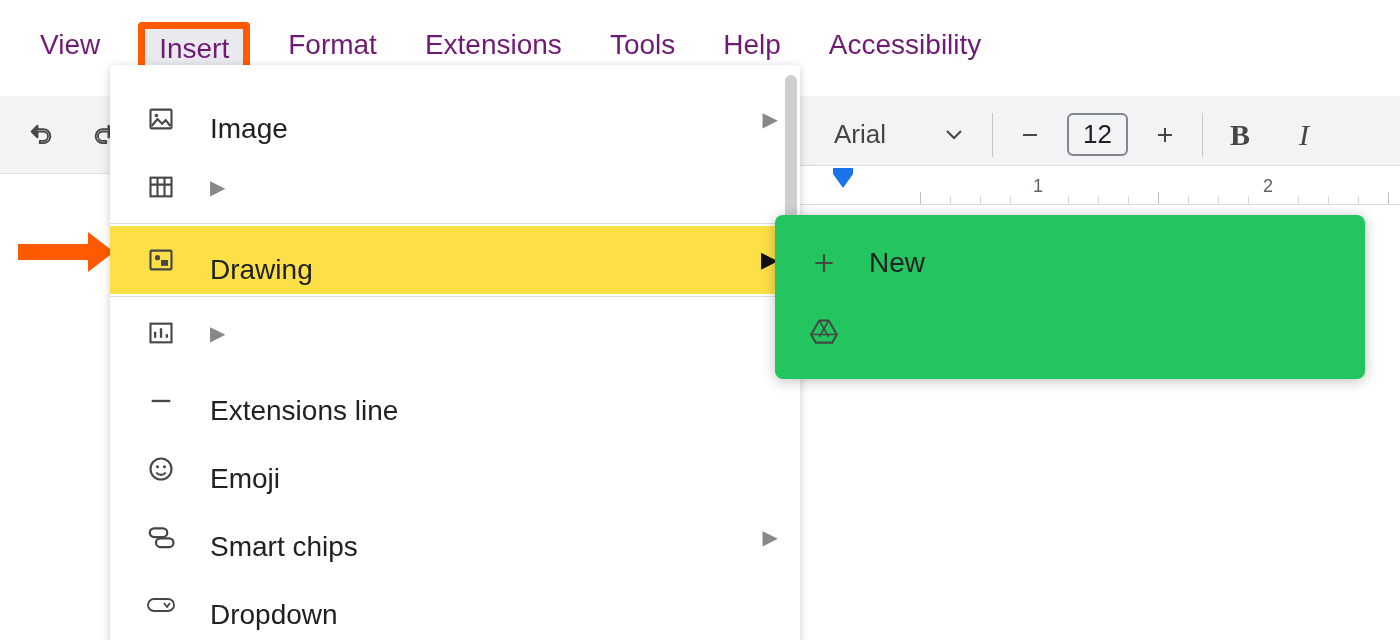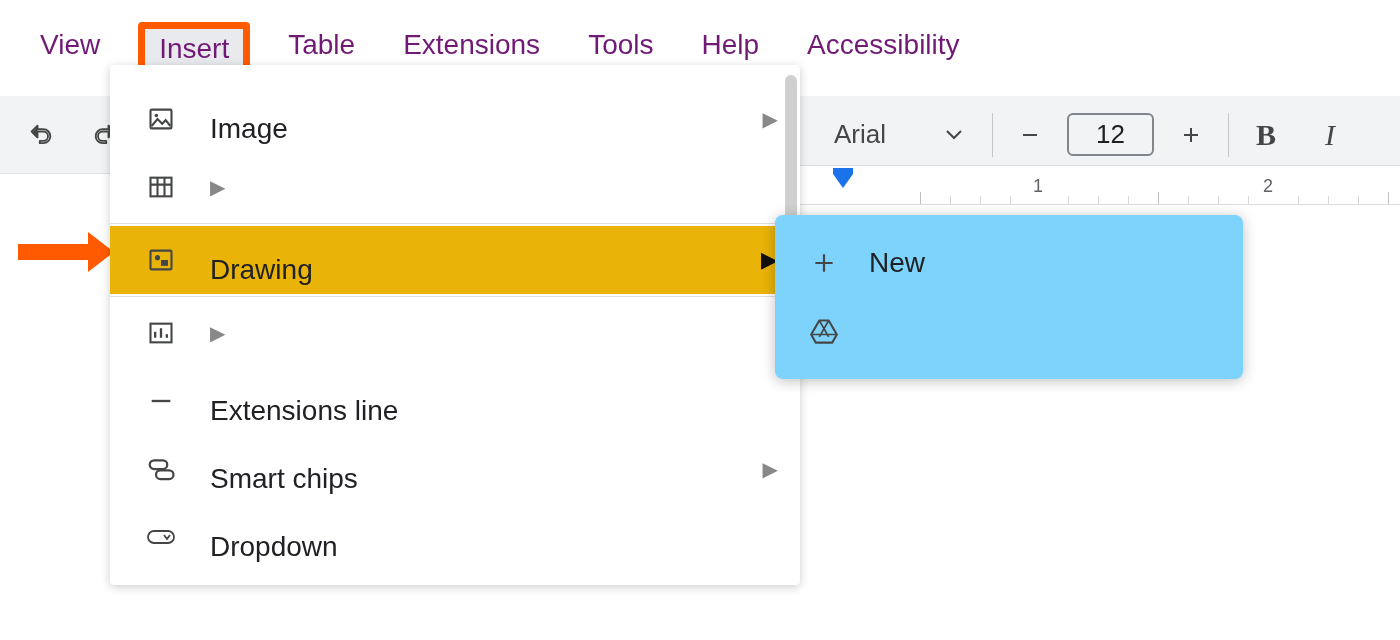--- a/index.html
+++ b/index.html
@@ -49,21 +49,21 @@
   }
   .divider { width: 1px; height: 44px; background: #c4c7c5; margin: 0 14px; }
   .font-select {
     display: flex; align-items: center; gap: 60px;
     padding: 0 16px; color: #444746;
   }
   .size-group { display: flex; align-items: center; gap: 14px; }
   .size-box {
     border: 2px solid #80868b;
     border-radius: 6px;
-    padding: 4px 27px;
+    padding: 4px 14px;
     min-width: 54px;
     text-align: right;
     font-size: 26px;
   }
   .bold { font-weight: 700; font-family: Georgia, serif; font-size: 30px; }
   .italic { font-style: italic; font-family: Georgia, serif; font-size: 30px; }
 
   
   .dropdown {
     position: absolute;
@@ -78,43 +78,43 @@
     z-index: 10;
   }
   .dd-item {
     display: flex;
     align-items: center;
     height: 68px;
     padding: 0 22px 0 34px;
     font-size: 28px;
     cursor: pointer;
   }
-  .dd-item:hover, .dd-item.hover { background: #eab308; }
+  .dd-item:hover, .dd-item.hover { background: #fde047; }
   .dd-icon {
     width: 34px; height: 34px;
     margin-right: 32px;
     display: flex; align-items: center; justify-content: center;
     color: #444746;
   }
   .dd-label { flex: 1; margin-top: 20px; }
   .dd-arrow { color: #888; font-size: 20px; }
   .dd-arrow.dark { color: #111; font-size: 22px; }
   .dd-sep { height: 1px; background: #e0e0e0; margin: 2px 0; }
   .dd-scroll {
     position: absolute; right: 3px; top: 10px; width: 12px; height: 150px;
     background: #cfcfcf; border-radius: 6px;
   }
 
   
   .submenu {
     position: absolute;
     top: 215px;
     left: 775px;
-    width: 468px;
-    background: #7dd3fc;
+    width: 590px;
+    background: #22c55e;
     box-shadow: 0 2px 14px rgba(0,0,0,0.25);
     border-radius: 8px;
     padding: 14px 0;
     z-index: 11;
   }
   .sub-item {
     display: flex;
     align-items: center;
     height: 68px;
     padding: 0 32px;
@@ -159,21 +159,21 @@
   }
 
   svg { display: block; }
 </style>
 </head>
 <body>
 
 <div class="menubar">
   <div class="menu-item">View</div>
   <div class="menu-item highlight">Insert</div>
-  <div class="menu-item">Table</div>
+  <div class="menu-item">Format</div>
   <div class="menu-item">Extensions</div>
   <div class="menu-item">Tools</div>
   <div class="menu-item">Help</div>
   <div class="menu-item">Accessibility</div>
 </div>
 
 <div class="toolbar">
   <div class="tool-btn">
     <svg width="28" height="28" viewBox="0 0 24 24">
         <path d="M9 14l-5-5 5-5v3h5a6 6 0 016 6 6 6 0 01-6 6h-3v-2h3a4 4 0 000-8H9v5z" fill="none" stroke="#444746" stroke-width="1.6" stroke-linecap="round" stroke-linejoin="round"></path>
@@ -299,20 +299,31 @@
 
   <div class="dd-item">
     <span class="dd-icon">
       <svg width="28" height="28" viewBox="0 0 24 24">
           <path d="M4 12h16" stroke="#444746" stroke-width="2"></path>
         </svg>
     </span>
     <span class="dd-label">Extensions line</span>
   </div>
 
+  <div class="dd-item">
+    <span class="dd-icon">
+      <svg width="28" height="28" viewBox="0 0 24 24">
+          <circle cx="12" cy="12" r="9" fill="none" stroke="#444746" stroke-width="1.8"></circle>
+          <circle cx="9" cy="10" r="1.3" fill="#444746"></circle>
+          <circle cx="15" cy="10" r="1.3" fill="#444746"></circle>
+          <path d="M8 15c1 1.5 2.5 2 4 2s3-.5 4-2" fill="none" stroke="#444746" stroke-width="1.8"></path>
+        </svg>
+    </span>
+    <span class="dd-label">Emoji</span>
+  </div>
 
   <div class="dd-item">
     <span class="dd-icon">
       <svg width="30" height="30" viewBox="0 0 24 24">
           <rect x="3" y="5" width="14" height="7" rx="3.5" fill="none" stroke="#444746" stroke-width="1.8"></rect>
           <rect x="8" y="13" width="14" height="7" rx="3.5" fill="none" stroke="#444746" stroke-width="1.8"></rect>
         </svg>
     </span>
     <span class="dd-label">Smart chips</span>
     <span class="dd-arrow">▶</span>

